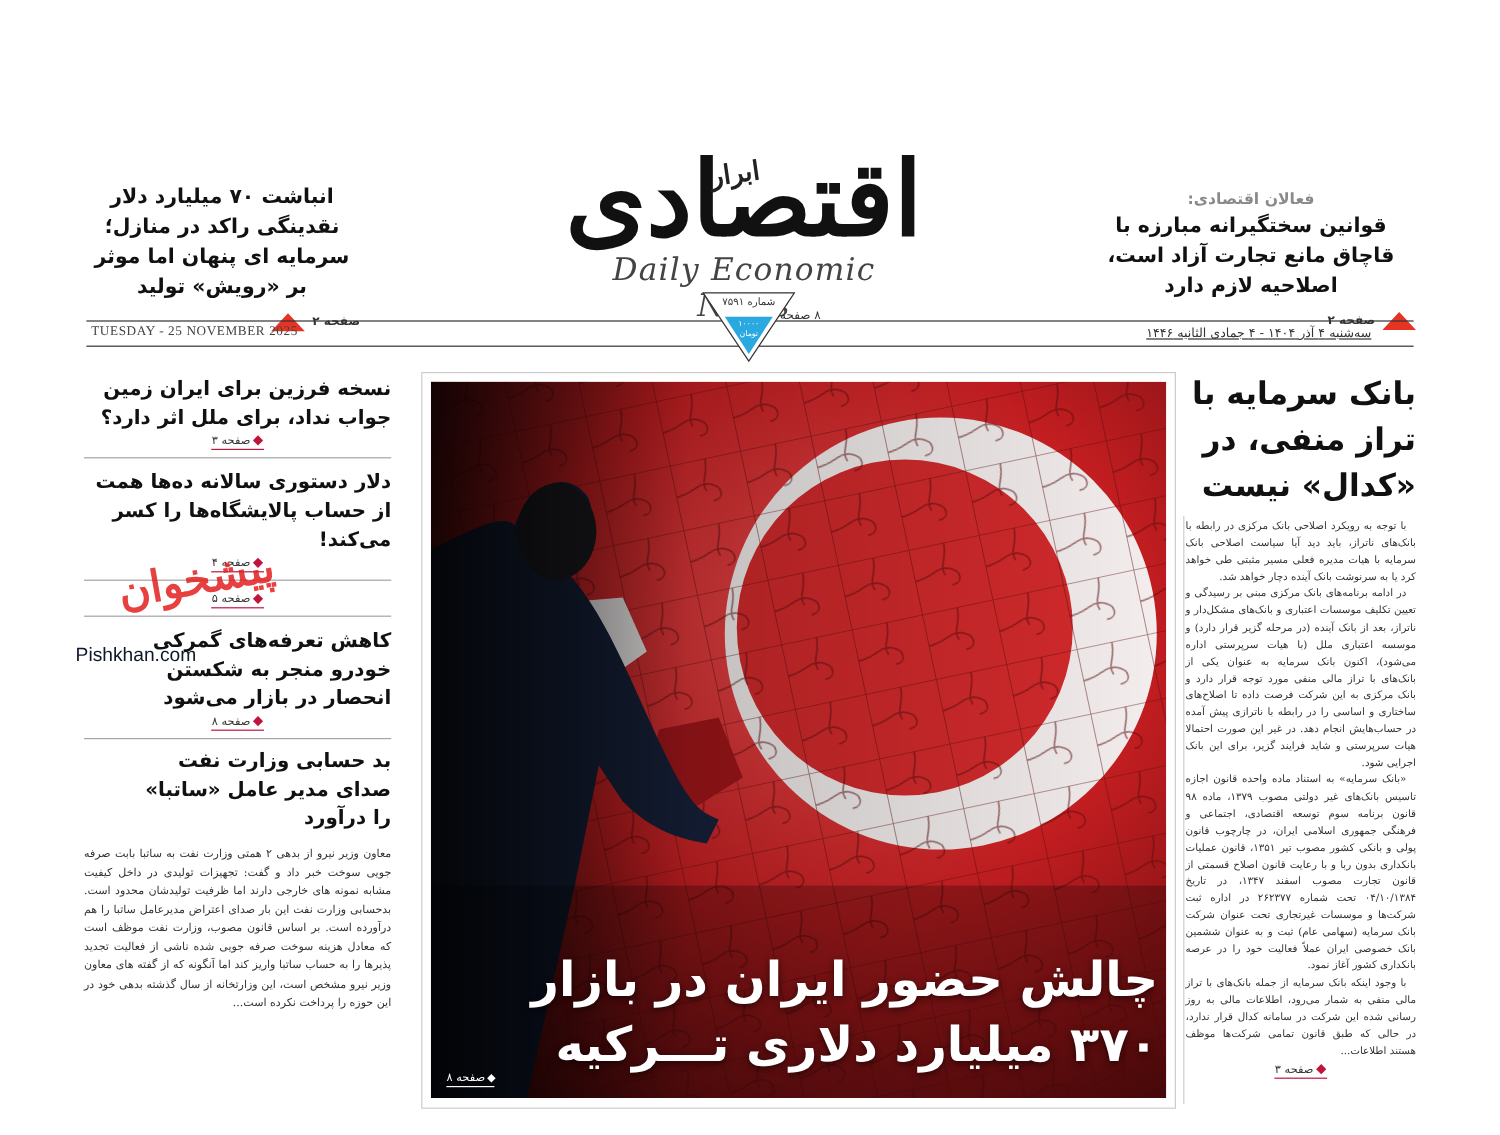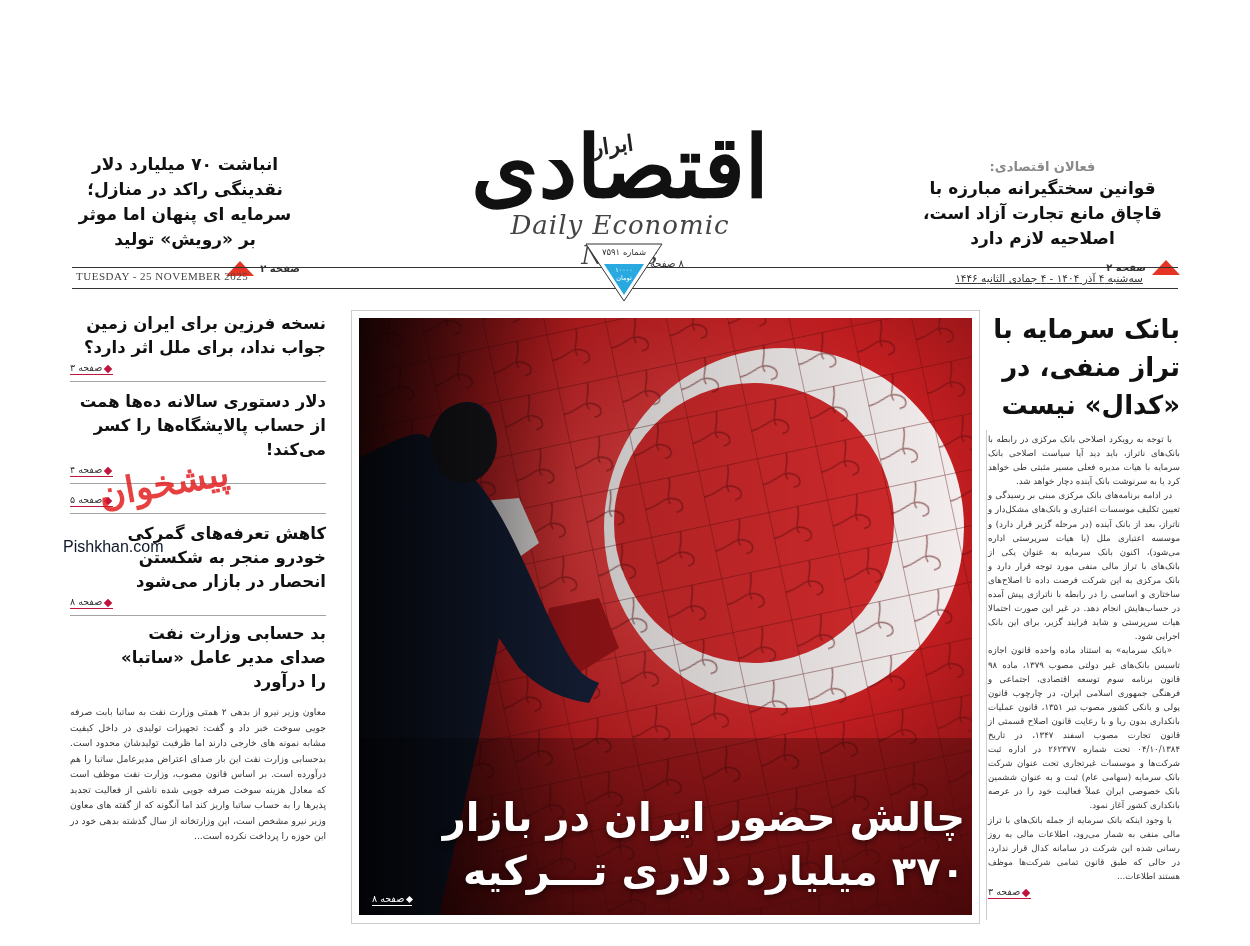--- a/index.html
+++ b/index.html
@@ -40,21 +40,21 @@
 
   
   .issue-tri { left:585px; top:243px; width:78px; height:60px; }
   .issue-no { left:586px; top:247px; width:76px; text-align:center; font-size:8.5px; color:#333; direction:rtl; }
   .price { left:606px; top:266px; width:36px; text-align:center; font-size:6.5px; color:#fff; line-height:8px; }
 
   
   .lcol { left:70px; top:310px; width:256px; }
   .lstory { border-bottom:1px solid #a3a3a3; padding:2px 0 6px 0; margin-bottom:6px; }
   .lhead { font-weight:bold; font-size:16.5px; line-height:24px; direction:rtl; text-align:right; color:#111; }
-  .pref { direction:rtl; text-align:left; font-size:9.5px; color:#333; margin-top:2px; }
+  .pref { direction:rtl; text-align:center; font-size:9.5px; color:#333; margin-top:2px; }
   .pref span.inner { display:inline-block; border-bottom:1.5px solid #c0143c; padding:0 2px 1px 0; }
   .pref .dot { display:inline-block; width:6px; height:6px; background:#c0143c; transform:rotate(45deg); margin-left:3px; vertical-align:middle; }
   .lbody { font-family:"DejaVu Serif", serif; font-size:9.2px; line-height:15.5px; color:#333; text-align:justify; direction:rtl; }
 
   
   .wm-fa { left:98px; top:462px; font-family:"DejaVu Serif", serif; font-size:36px; font-weight:bold; color:#e2201f; opacity:0.85; transform:rotate(-10deg); direction:rtl; }
   .wm-en { left:63px; top:538px; font-family:"Liberation Sans", sans-serif; font-size:16px; color:#0f172a; }
 
   
   .hero-frame { left:351px; top:310px; width:627px; height:612px; border:1px solid #ccc; background:#fff; }

